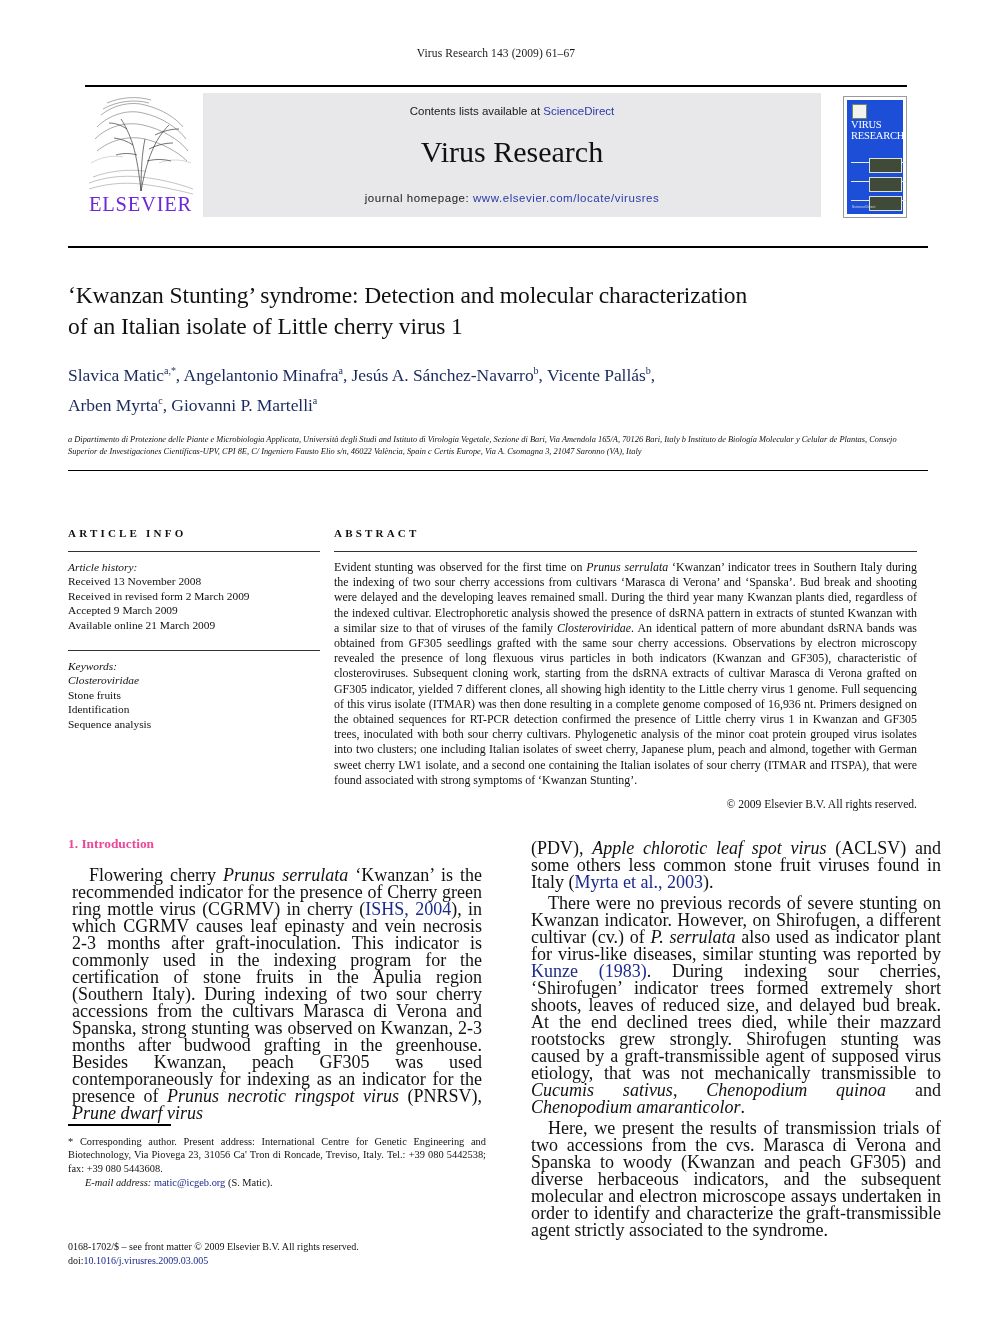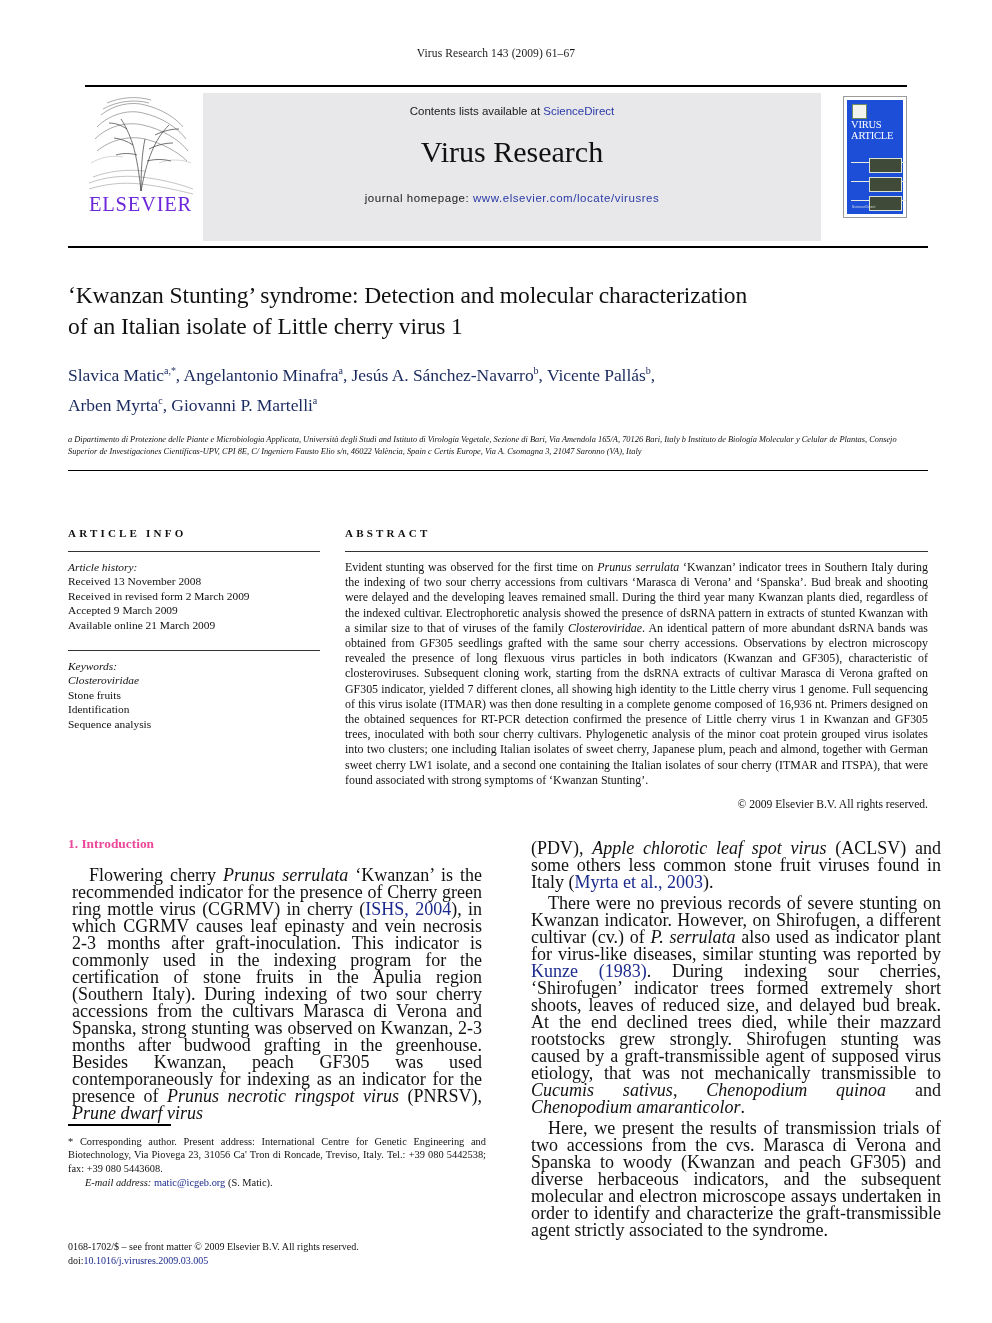--- a/index.html
+++ b/index.html
@@ -75,21 +75,21 @@
     letter-spacing: .8px;
     color: #6d28d9;
     text-align: center;
     font-weight: 400;
   }
   .journal-band {
     position: absolute;
     left: 118px;
     top: 0;
     width: 618px;
-    height: 148px;
+    height: 124px;
     background: #e8e8ea;
   }
   .contents-line {
     position: absolute;
     top: 12px;
     left: 0;
     width: 618px;
     text-align: center;
     font-family: "Liberation Sans", sans-serif;
     font-size: 11.5px;
@@ -243,21 +243,21 @@
     box-sizing: border-box;
   }
   .col-info {
     position: absolute;
     left: 0;
     top: 16px;
     width: 252px;
   }
   .col-abs {
     position: absolute;
-    left: 277px;
+    left: 266px;
     top: 16px;
     width: 583px;
   }
   .sec-head {
     font-family: "Liberation Serif", serif;
     font-size: 11px;
     font-weight: bold;
     letter-spacing: 3.2px;
     color: #111;
     margin-top: 40px;
@@ -418,21 +418,21 @@
         <div class="homepage-line">
           <span>journal homepage: </span><span class="homepage-url">www.elsevier.com/locate/virusres</span>
         </div>
       </div>
 
       <div class="cover-thumb">
         <div class="cover-green">
           <div class="cover-elsevier-mark"></div>
           <div class="cover-title">
             <b>VIRUS</b>
-            <b>ARTICLE</b>
+            <b>RESEARCH</b>
           </div>
           <div class="cover-rule" style="top:62px"></div>
           <div class="cover-rule" style="top:81px"></div>
           <div class="cover-rule" style="top:100px"></div>
           <div class="cover-imgs">
             <div class="cover-img"></div>
             <div class="cover-img"></div>
             <div class="cover-img"></div>
           </div>
           <div class="cover-foot">ScienceDirect</div>

